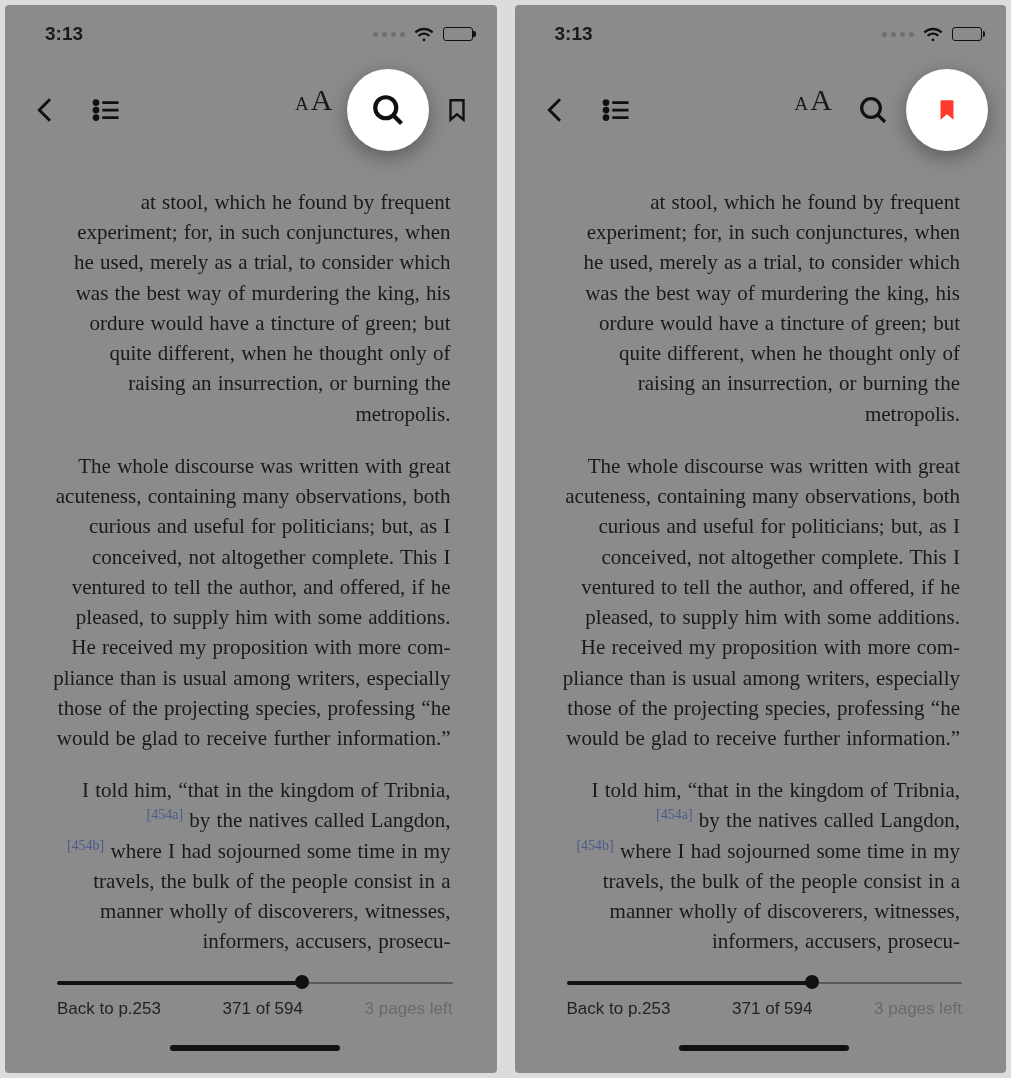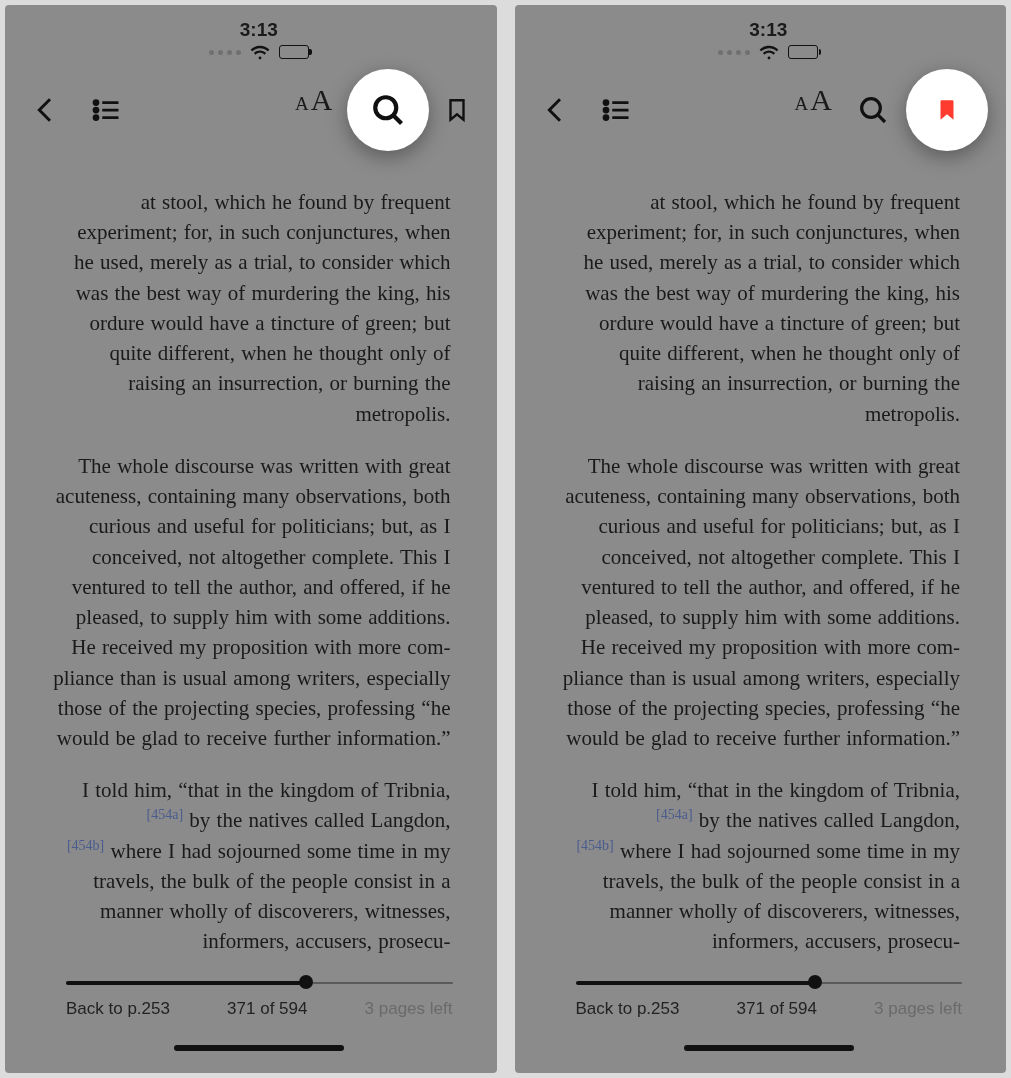--- a/index.html
+++ b/index.html
@@ -33,21 +33,20 @@
   }
   
   .status{
     display:flex;
     justify-content:space-between;
     align-items:center;
     padding:14px 24px 0 40px;
     height:44px;
     font-weight:600;
     font-size:19px;
-    flex-direction:column;
   }
   .status-right{display:flex;align-items:center;gap:8px;}
   .sig-dots{display:flex;gap:4px;}
   .sig-dots span{width:5px;height:5px;border-radius:50%;background:#707070;}
   .wifi-icon svg{width:22px;height:22px;display:block;}
   .battery{
     width:30px;height:14px;border:1.5px solid #111;border-radius:3px;
     position:relative;
   }
   .battery::after{content:"";position:absolute;right:-4px;top:3px;width:2.5px;height:6px;background:#111;border-radius:0 2px 2px 0;}
@@ -93,21 +92,21 @@
     line-height:1.44;
     margin:0 0 22px 0;
     text-align:right;
     word-spacing:1px;
   }
   .para3{margin-bottom:11px;}
   sup.note{color:var(--note);font-size:14px;font-weight:500;vertical-align:super;}
   
   .footer{
     position:absolute;
-    left:17px;right:0;bottom:0;
+    left:8px;right:0;bottom:0;
     padding:0 44px 22px 44px;
   }
   .progress{
     position:relative;height:22px;margin-bottom:6px;
   }
   .track{position:absolute;left:0;right:0;top:50%;height:2px;background:#5a5a5a;border-radius:2px;}
   .track-fill{position:absolute;left:0;top:50%;height:3.5px;margin-top:-1px;background:#111;border-radius:2px;width:62%;}
   .thumb{position:absolute;top:50%;width:14px;height:14px;background:#111;border-radius:50%;transform:translate(-50%,-50%);left:62%;}
   .footer-row{display:flex;justify-content:space-between;font-size:17px;color:#222;}
   .footer-row .mid{font-weight:500;}

